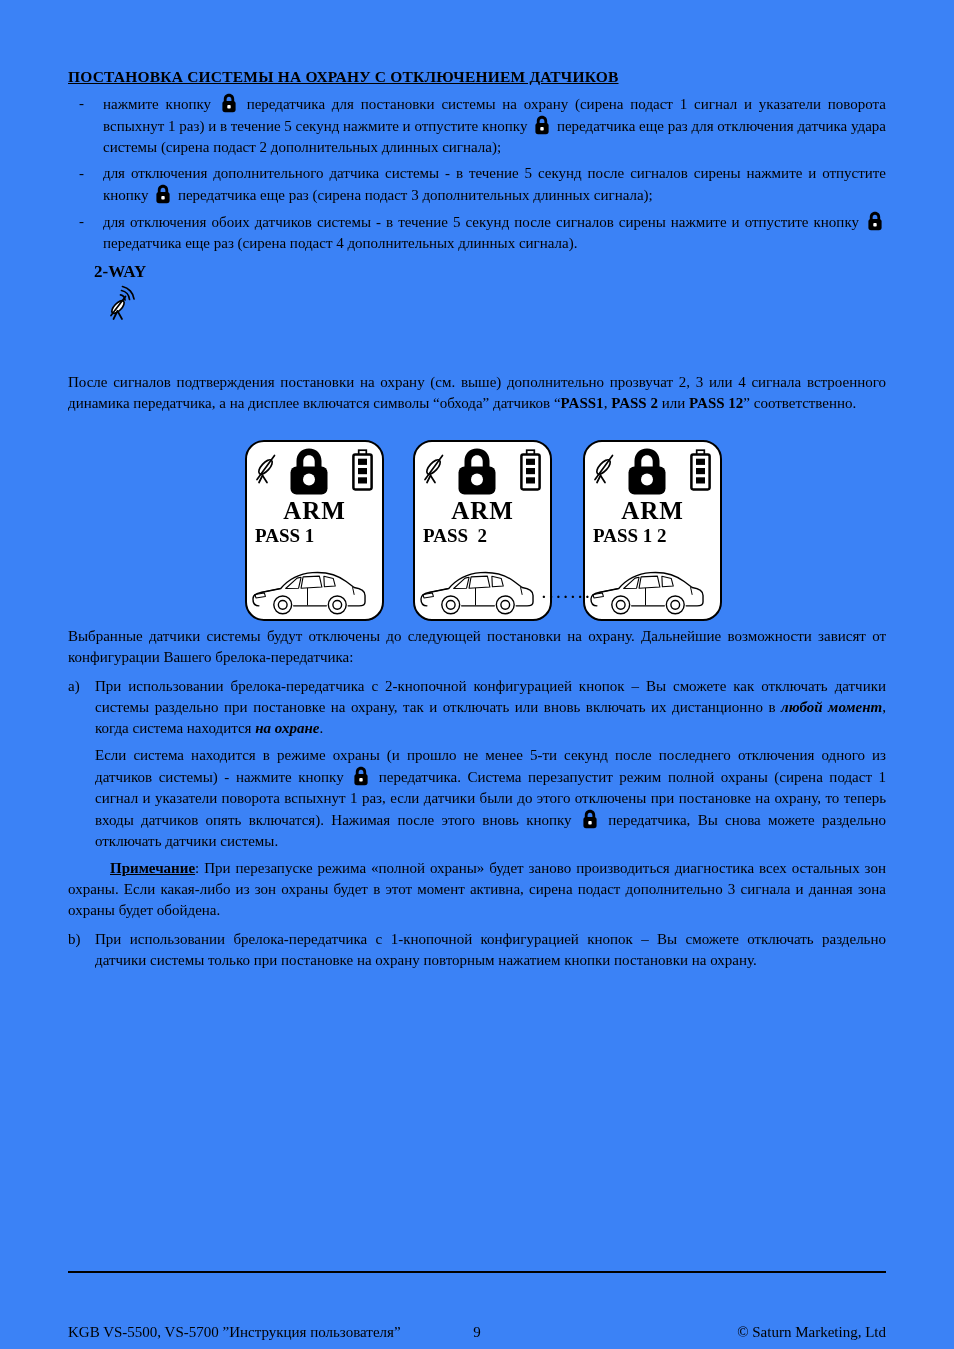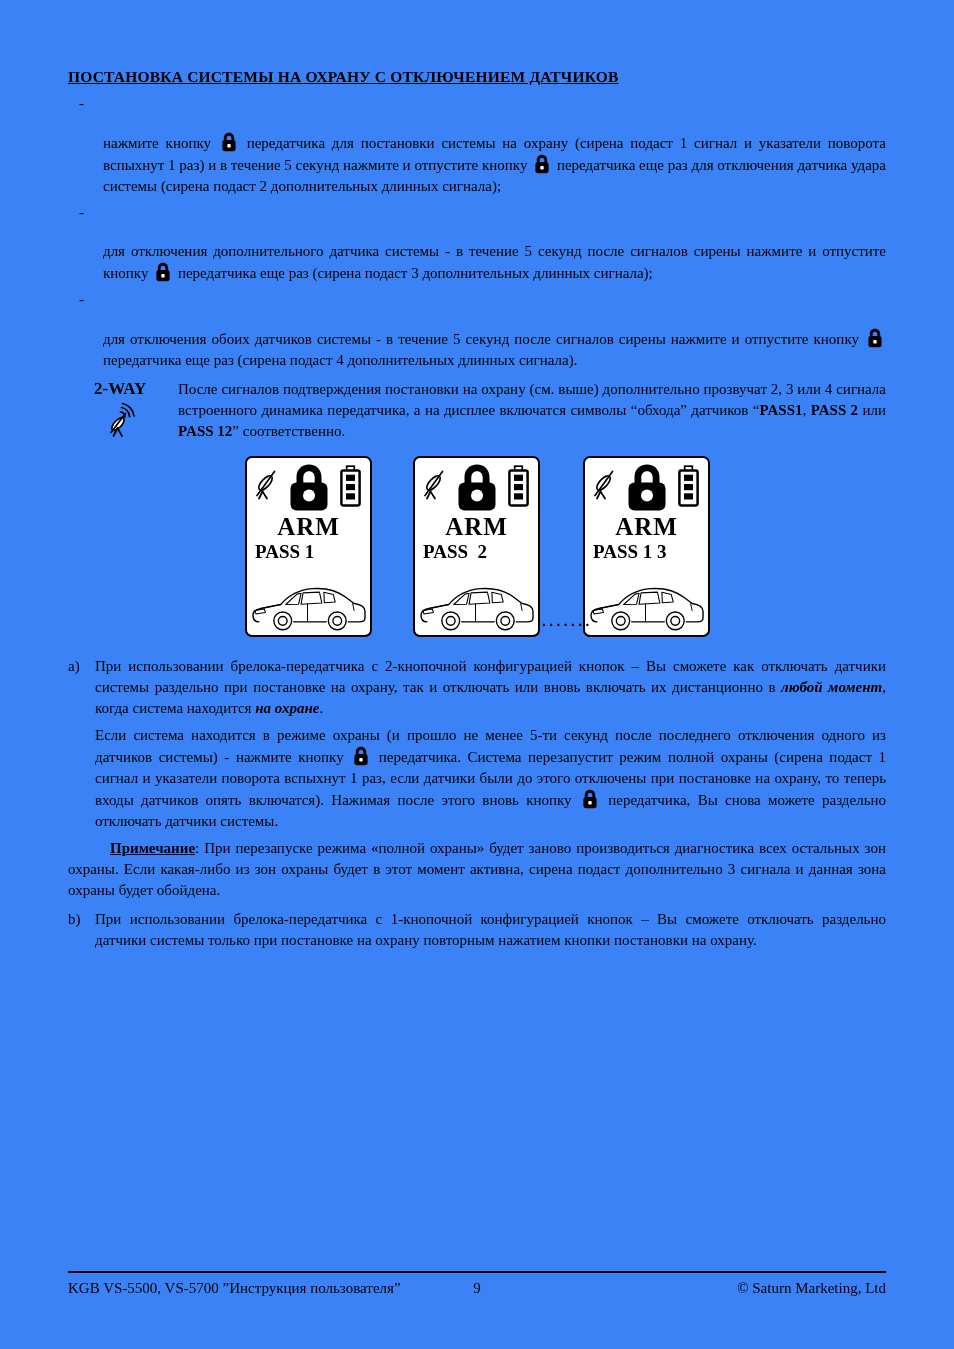--- a/index.html
+++ b/index.html
@@ -12,28 +12,28 @@
     font-size:15px;line-height:21px;
     overflow:hidden;
     padding-left:40px;
   }
   .content{position:absolute;left:68px;top:66px;width:818px;}
   .title{font-size:15.5px;font-weight:700;text-decoration:underline;margin:0 0 6px 0;letter-spacing:.2px;}
   .intro{margin:0 0 8px 0;}
   .bullets{margin:0;}
   .bullet{display:flex;margin-bottom:5px;}
   .dash{flex:0 0 35px;padding-left:11px;box-sizing:border-box;}
-  .btext{flex:1;text-align:justify;margin-top:39px;}
-  .twoway{display:flex;margin-top:8px;}
+  .btext{flex:1;text-align:justify;}
+  .twoway{display:flex;margin-top:8px;flex-direction:column;}
   .twoway-left{flex:0 0 110px;padding-left:26px;box-sizing:border-box;}
   .twoway-label{font-weight:700;font-size:17px;line-height:20px;}
   .twoway-icon{margin:3px 0 0 14px;}
   .twoway-text{flex:1;text-align:justify;}
   .diagrams{position:relative;height:196px;margin-top:10px;}
-  .dbox{position:absolute;top:4px;width:127px;height:181px;border:2.5px solid #000;border-radius:7px;box-sizing:border-box;background:#fff;}
+  .dbox{position:absolute;top:16px;width:139px;height:181px;border:2.5px solid #000;border-radius:19px;box-sizing:border-box;background:#fff;}
   .dbox-1{left:177px}.dbox-2{left:345px}.dbox-3{left:515px}
   .dicons{position:relative;height:55px;}
   .ant{position:absolute;left:8px;top:11px;}
   .lock-big{position:absolute;left:40px;top:5px;}
   .batt{position:absolute;right:9px;top:7px;}
   .arm{text-align:center;font-weight:700;font-size:25px;line-height:27px;letter-spacing:1px;}
   .pass{font-weight:700;font-size:19px;line-height:24px;padding-left:8px;white-space:pre;}
   .car{position:absolute;left:3px;bottom:2px;}
   .dots{position:absolute;left:474px;top:159px;letter-spacing:3.5px;font-weight:700;}
   .para{margin:6px 0 0 0;text-align:justify;}
@@ -43,21 +43,21 @@
   .atext{flex:1;text-align:justify;}
   .indent{margin-left:27px;}
   .note-para{margin-top:6px;}
   .seg-b{font-weight:700;}
   .seg-bi{font-weight:700;font-style:italic;}
   .seg-bu{font-weight:700;text-decoration:underline;margin-left:42px;}
   .ilock{display:inline-block;vertical-align:-4px;margin:0 3px;}
   .footer{position:absolute;left:68px;top:1271px;width:818px;border-top:2px solid #000;padding-top:5px;display:flex;align-items:baseline;justify-content:flex-end;}
   .f-left{flex:1 1 0;}
   .f-center{flex:0 0 auto;}
-  .f-right{flex:1 1 0;text-align:right;}
+  .f-right{flex:1 1 0;text-align:right;margin-top:44px;}
   svg{display:block;}
 </style>
 </head>
 <body>
 
 <div class="page">
   <div class="content">
 
     <h1 class="title">ПОСТАНОВКА СИСТЕМЫ НА ОХРАНУ С ОТКЛЮЧЕНИЕМ ДАТЧИКОВ</h1>
 
@@ -238,21 +238,21 @@
             <svg width="21" height="42" viewBox="0 0 21 42" xmlns="http://www.w3.org/2000/svg">
               <rect x="6.7" y="1.2" width="7.6" height="4.6" fill="#fff" stroke="#000" stroke-width="1.7"></rect>
               <rect x="1.4" y="5.4" width="18.2" height="35" rx="1.8" fill="#fff" stroke="#000" stroke-width="2.5"></rect>
               <rect fill="#000" x="6" y="9.7" width="9" height="6.2"></rect>
               <rect fill="#000" x="6" y="19" width="9" height="6.2"></rect>
               <rect fill="#000" x="6" y="28.3" width="9" height="6.2"></rect>
             </svg>
           </div>
         </div>
         <div class="arm">ARM</div>
-        <div class="pass">PASS 1 3</div>
+        <div class="pass">PASS 1 2</div>
         <div class="car">
           <svg width="118" height="56" viewBox="0 0 119 56" xmlns="http://www.w3.org/2000/svg" fill="none" stroke="#000" stroke-width="1.4" stroke-linejoin="round" stroke-linecap="round">
             <path d="M9 45 C5 45 3 42 3 38 C3 34 6 32.5 11 31.5 L31 27.5 C39 18 50 12.5 63 11.5 C76 10.5 88 13.5 97 20.5 L105 26.5 C112 27.5 116 30.5 116 34.5 L116 41 C116 44 113 45 110 45 L99 45"></path>
             <path d="M44 45 L77 45"></path>
             <path d="M11 31.5 L31 27.5" stroke-width="1"></path>
             <path d="M36 27.5 L47.5 17 L51.5 16.2 L49 27.2 Z" stroke-width="1.1"></path>
             <path d="M53.5 15.8 L70 15 L72.5 26 L51.5 27.2 Z" stroke-width="1.1"></path>
             <path d="M74.5 15.2 L84 17.5 L86 25 L75 25.8 Z" stroke-width="1.1"></path>
             <path d="M58 27.3 L58 44" stroke-width="1"></path>
             <path d="M5 33.5 L14.5 32 L15.5 35.5 L6 37 Z" stroke-width="1.1"></path>
@@ -261,20 +261,21 @@
             <circle cx="33" cy="44" r="4.4"></circle>
             <circle cx="88" cy="44" r="9" fill="#fff"></circle>
             <circle cx="88" cy="44" r="4.4"></circle>
           </svg>
         </div>
       </div>
 
       <span class="dots">.......</span>
     </div>
 
+    <p class="para para-selected"><span>Выбранные датчики системы будут отключены до следующей постановки на охрану. Дальнейшие возможности зависят от конфигурации Вашего брелока-передатчика:</span></p>
 
     <div class="aitem">
       <span class="marker">a)</span>
       <div class="atext"><span>При использовании брелока-передатчика с 2-кнопочной конфигурацией кнопок – Вы сможете как отключать датчики системы раздельно при постановке на охрану, так и отключать или вновь включать их дистанционно в </span><span class="seg-bi">любой момент</span><span>, когда система находится </span><span class="seg-bi">на охране</span><span>.</span></div>
     </div>
 
     <p class="para indent"><span>Если система находится в режиме охраны (и прошло не менее 5-ти секунд после последнего отключения одного из датчиков системы) - нажмите кнопку </span><svg class="ilock" width="16" height="20" viewBox="0 0 16 20" xmlns="http://www.w3.org/2000/svg">
     <path fill="#000" d="M8 0.8 C4.9 0.8 2.8 3.1 2.8 6.2 L2.8 9 L5.6 9 L5.6 6.4 C5.6 4.9 6.5 3.7 8 3.7 C9.5 3.7 10.4 4.9 10.4 6.4 L10.4 9 L13.2 9 L13.2 6.2 C13.2 3.1 11.1 0.8 8 0.8 Z"></path>
     <rect fill="#000" x="1.4" y="7.9" width="13.2" height="11.4" rx="2.7"></rect>
     <rect fill="#fff" x="6.3" y="12.1" width="3.4" height="3.5" rx="0.8"></rect>

